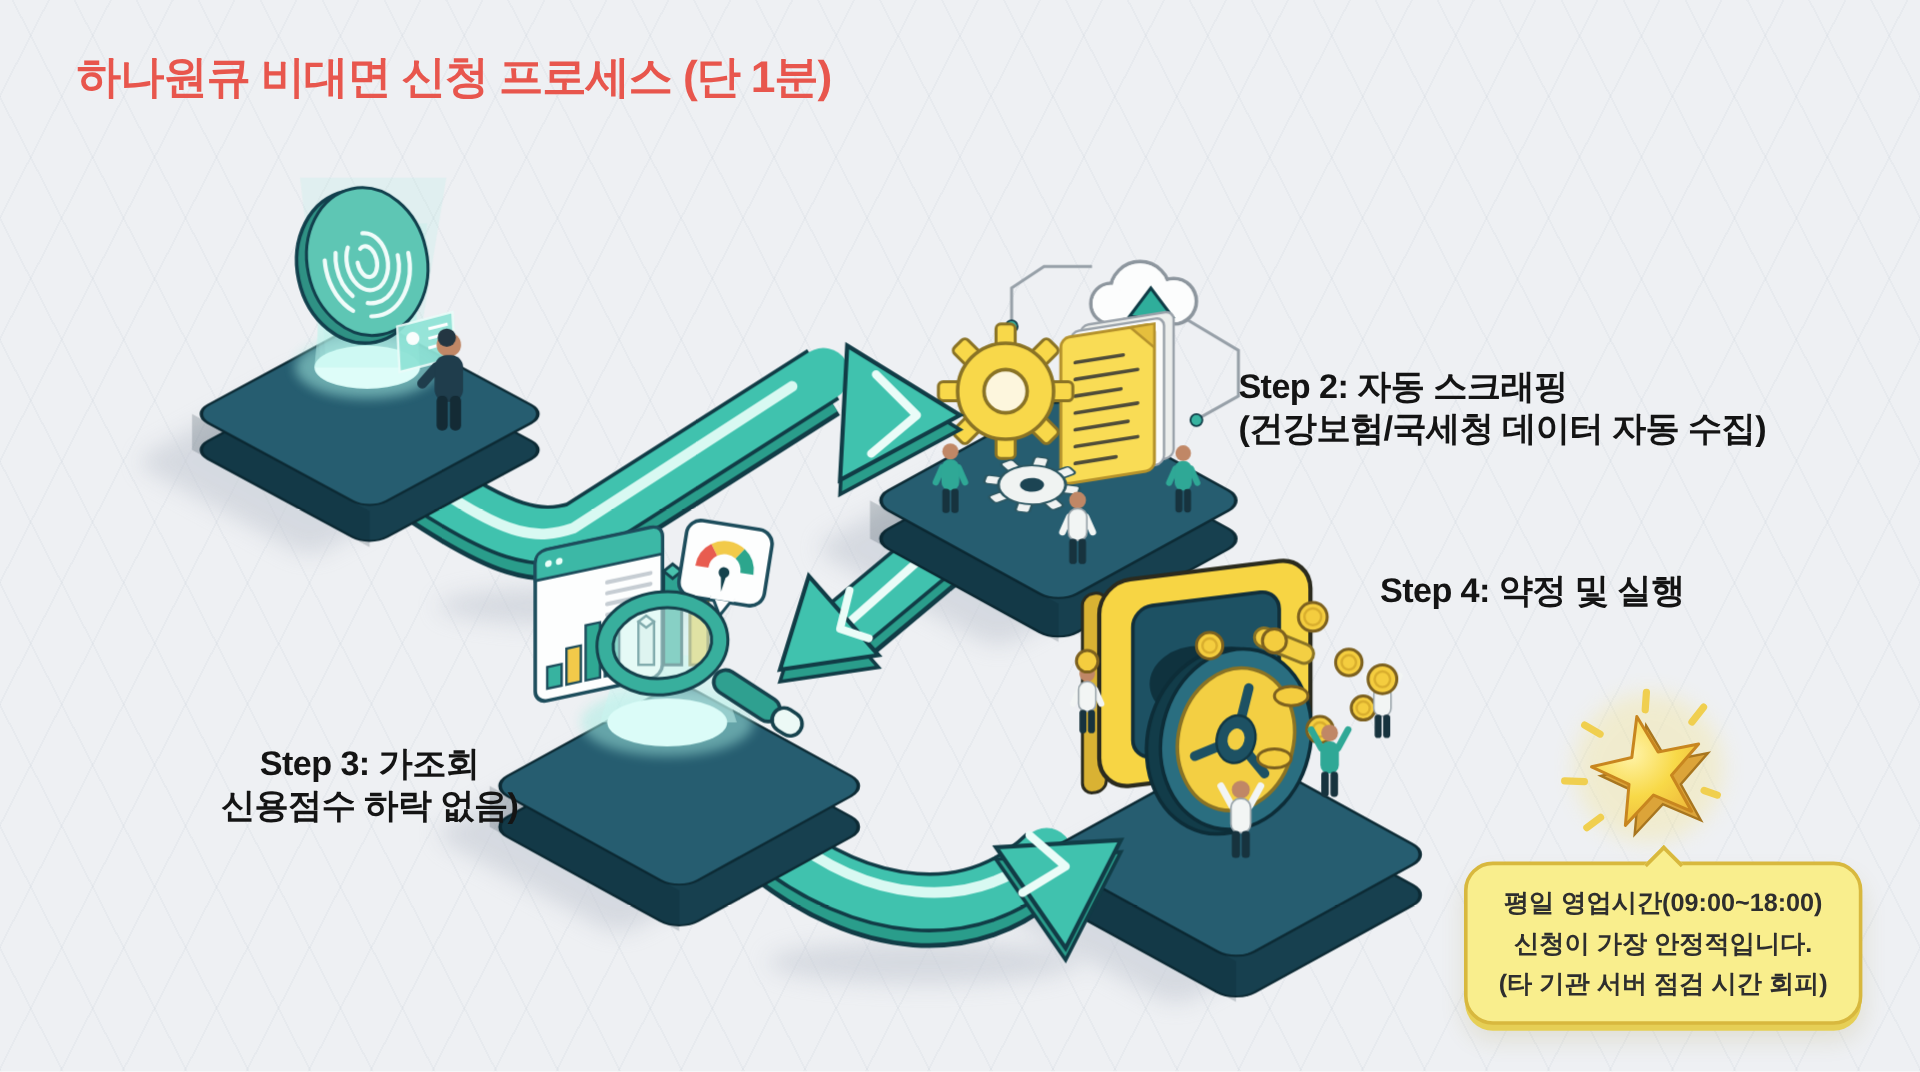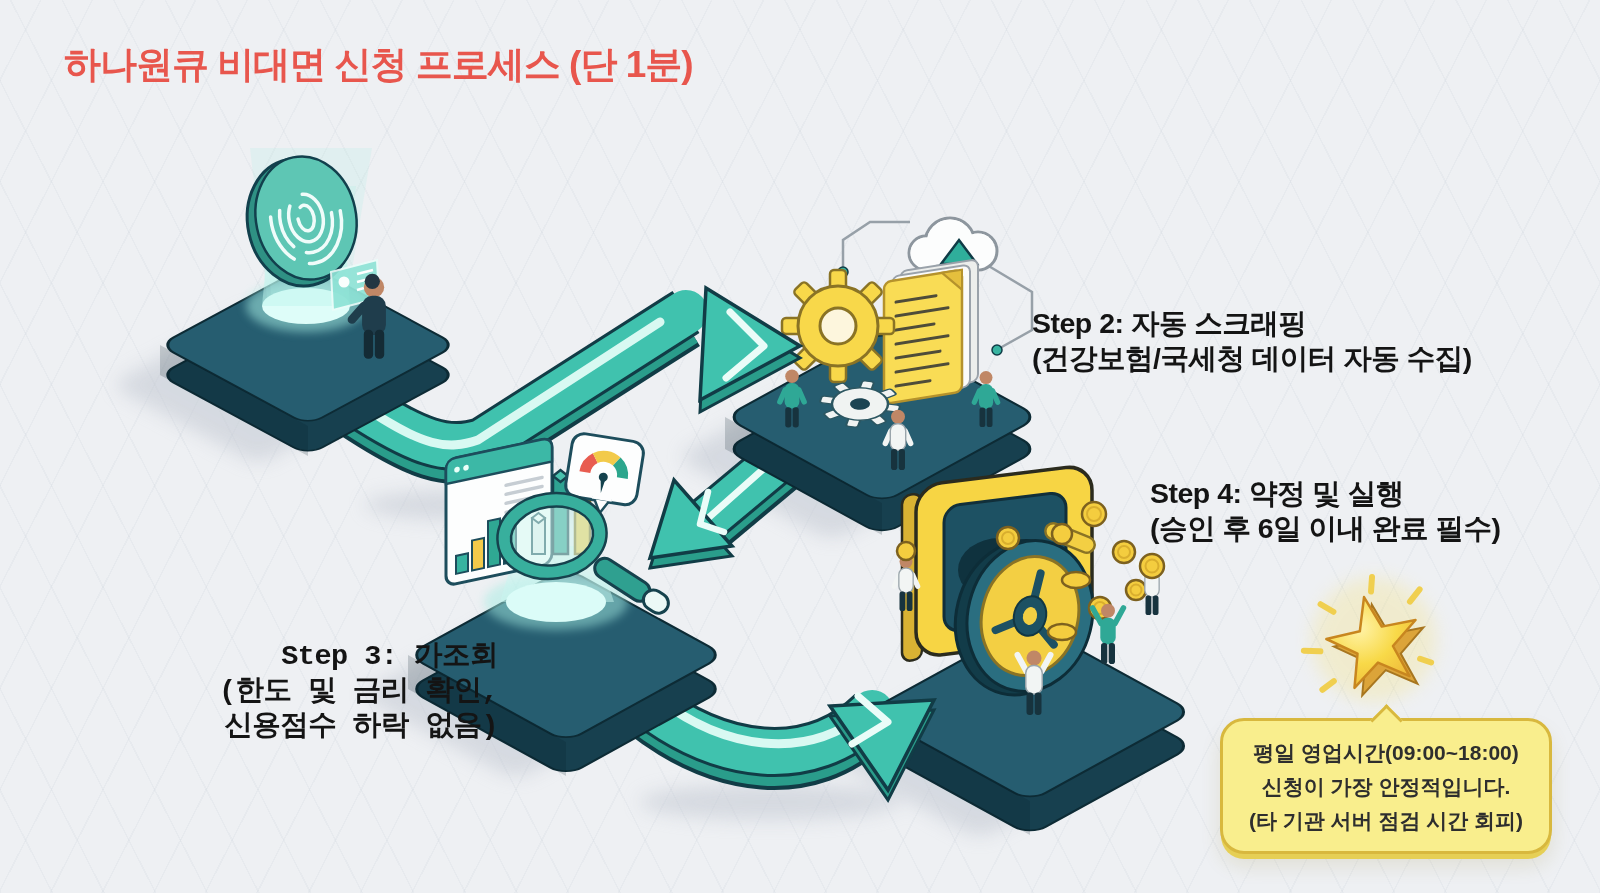--- a/index.html
+++ b/index.html
@@ -14,21 +14,21 @@
   .art{position:absolute;left:0;top:0;width:1600px;height:893px;z-index:1;}
   .txt{position:absolute;z-index:2;}
   .title{
     left:64px;top:40px;font-size:37px;font-weight:700;color:#e8564d;
     letter-spacing:-1px;white-space:nowrap;
   }
   .step-label{color:#141414;font-weight:800;font-size:28.5px;line-height:1.22;letter-spacing:-0.5px;}
   .step-label .line{display:block;white-space:nowrap;}
   #step1-label{left:404px;top:170px;}
   #step2-label{left:1032px;top:306px;}
-  #step3-label{left:118px;top:640px;width:380px;text-align:right;font-family:Liberation Mono, monospace;}
+  #step3-label{left:118px;top:620px;width:380px;text-align:center;}
   #step4-label{left:1150px;top:476px;}
   .callout{
     left:1220px;top:718px;width:332px;box-sizing:border-box;
     background:#f9ee8d;border:3px solid #d8b83e;border-radius:24px;
     padding:15px 20px 13px;text-align:center;
     font-size:21px;font-weight:700;color:#2e2e2e;line-height:1.62;
     box-shadow:0 6px 0 -1px #e6cf55, 0 12px 20px rgba(140,120,30,.14);
   }
   .callout .line{display:block;white-space:nowrap;}
   .callout::before{
@@ -378,27 +378,25 @@
 <div class="txt title">하나원큐 비대면 신청 프로세스 (단 1분)</div>
 
 
 <div class="txt step-label" id="step2-label">
   <span class="line">Step 2: 자동 스크래핑</span>
   <span class="line">(건강보험/국세청 데이터 자동 수집)</span>
 </div>
 
 <div class="txt step-label" id="step3-label">
   <span class="line">Step 3: 가조회</span>
-  <span class="line">(한도 및 금리 확인,</span>
   <span class="line">신용점수 하락 없음)</span>
 </div>
 
 <div class="txt step-label" id="step4-label">
   <span class="line">Step 4: 약정 및 실행</span>
-  <span class="line">(승인 후 6일 이내 완료 필수)</span>
 </div>
 
 <div class="txt callout">
   <span class="line">평일 영업시간(09:00~18:00)</span>
   <span class="line">신청이 가장 안정적입니다.</span>
   <span class="line">(타 기관 서버 점검 시간 회피)</span>
 </div>
 
 </div>
 

